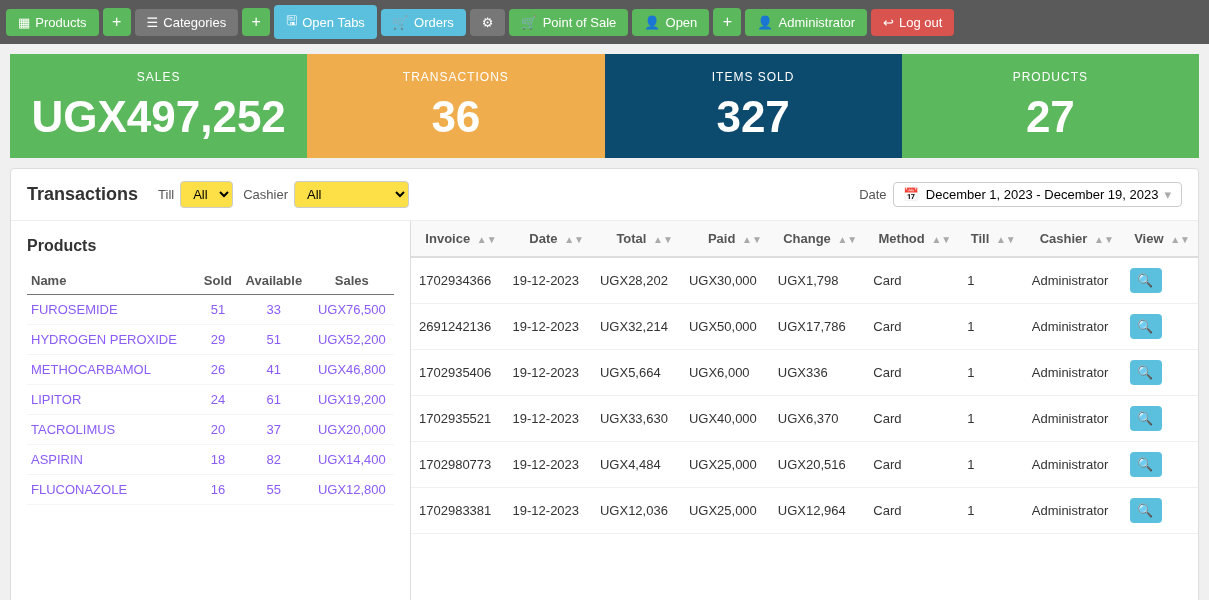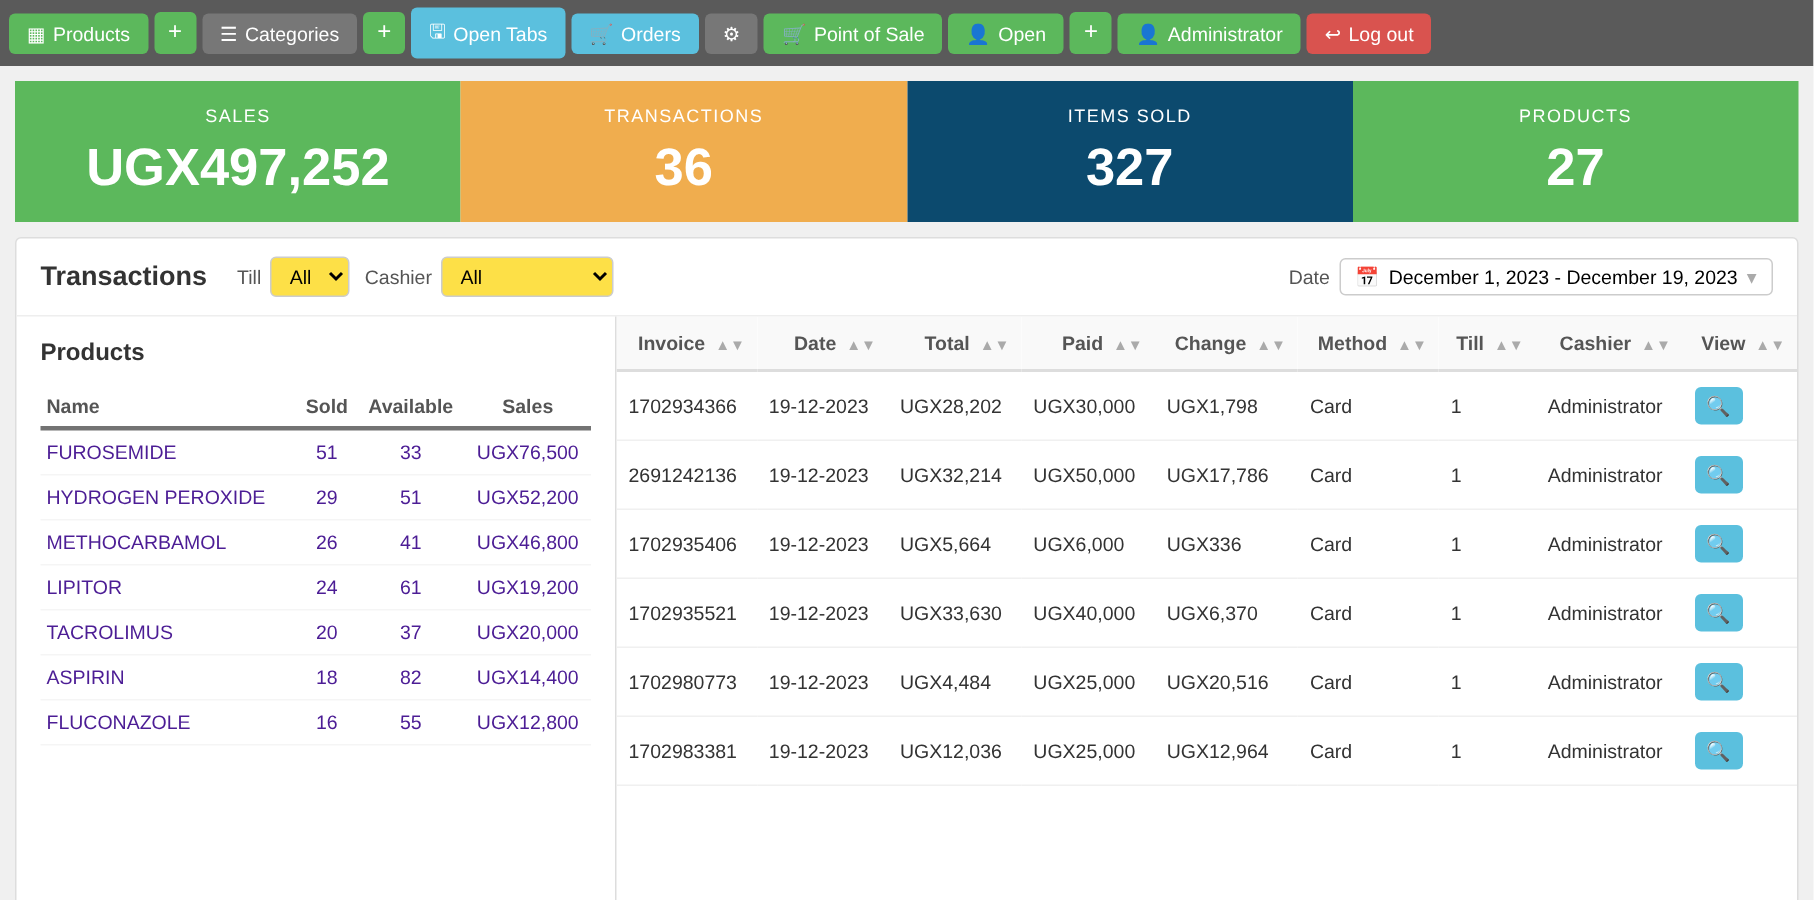--- a/index.html
+++ b/index.html
@@ -46,21 +46,21 @@
     .stat-card {
       padding: 16px 20px;
       text-align: center;
       color: #fff;
     }
     .stat-card.green { background: #5cb85c; }
     .stat-card.orange { background: #f0ad4e; }
     .stat-card.cyan { background: #0c4a6e; }
     .stat-card.green2 { background: #5cb85c; }
     .stat-label { font-size: 12px; text-transform: uppercase; letter-spacing: 1px; margin-bottom: 8px; }
-    .stat-value { font-size: 35px; font-weight: bold; }
+    .stat-value { font-size: 44px; font-weight: bold; }
 
     
     .main-area {
       margin: 0 10px;
       background: #fff;
       border: 1px solid #ddd;
       border-radius: 4px;
     }
 
     
@@ -132,25 +132,25 @@
     .products-table {
       width: 100%;
       border-collapse: collapse;
     }
     .products-table th {
       text-align: left;
       padding: 6px 4px;
       color: #555;
       font-weight: 600;
       font-size: 13px;
-      border-bottom: 3px solid #737373;
+      border-bottom: 1px solid #737373;
     }
     .products-table td {
       padding: 7px 4px;
-      color: #4c1d95;
+      color: #8b5cf6;
       font-size: 13px;
       border-bottom: 1px solid #f5f5f5;
     }
     .products-table .col-sold,
     .products-table .col-avail,
     .products-table .col-sales {
       text-align: center;
     }
 
     

